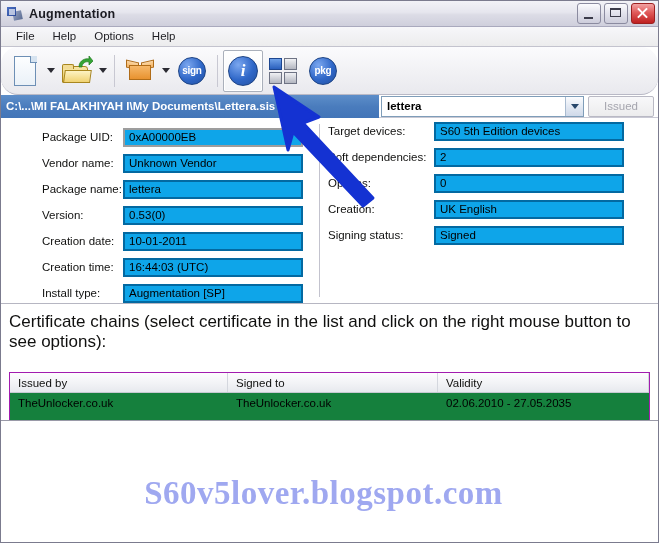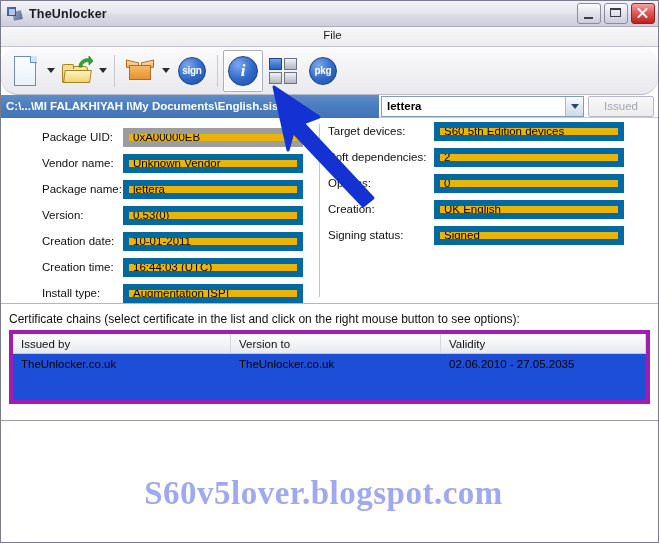--- a/index.html
+++ b/index.html
@@ -87,21 +87,20 @@
 
   
   .menubar {
     height: 20px;
     background: linear-gradient(180deg,#f7f7fa 0%, #ececed 100%);
     border-bottom: 1px solid #c3c3ce;
     display: flex;
     align-items: center;
     padding-left: 6px;
     box-sizing: border-box;
-    flex-direction: column;
   }
   .menu-item {
     font-size: 11.5px;
     color: #1d1d22;
     padding: 2px 9px 3px 9px;
     cursor: default;
   }
 
   
   .toolbar {
@@ -271,41 +270,41 @@
   .col-div {
     position:absolute; left:318px; top:6px; bottom:6px; width:1px; background:#c3c3ce;
   }
   .frow { display:flex; align-items:center; height:26px; }
   .flabel {
     font-size:11.5px; color:#10100f; white-space:nowrap;
   }
   .col.left .flabel  { width:90px; padding-left:9px; box-sizing:border-box; }
   .col.right .flabel { width:114px; padding-left:8px; box-sizing:border-box; }
   .finput {
-    height:19px; border:6px solid #0369a1; background:#eab308;
+    height:19px; border:2px solid #0369a1; background:#0ea5e9;
     font-size:11.5px; color:#000; display:flex; align-items:center;
     padding-left:4px; box-sizing:border-box; white-space:nowrap; overflow:hidden;
   }
   .col.left .finput  { width:180px; }
   .col.right .finput { width:190px; }
   .finput.gray { border-color:#9d9d9d; }
 
   
   .cert-wrap {
     position:relative;
     padding: 8px 8px 0 8px;
     background:#ffffff;
   }
   .cert-caption {
-    font-size:12px; color:#10100f; margin-bottom:4px;
+    font-size:17px; color:#10100f; margin-bottom:20px;
   }
   .cert-box {
-    border:4px solid #a21caf;
+    border:1px solid #a21caf;
     height:74px;
-    background:#1d4ed8;
+    background:#15803d;
     box-sizing:border-box;
     overflow:hidden;
   }
   .cert-head {
     display:flex; height:19px;
     background: linear-gradient(180deg,#fdfdfe 0%, #f2f3f6 55%, #e7e9ee 100%);
     border-bottom:1px solid #c5c9d2;
   }
   .cert-head .hc {
     font-size:11.5px; color:#10100f;
@@ -354,21 +353,21 @@
 <body>
 
 <div id="app">
 
   <div class="titlebar">
     <div class="app-icon">
       <div class="sq2"></div>
         <div class="sq1"></div>
         <div class="sq3"></div>
     </div>
-    <div class="title-text">TheUnlocker</div>
+    <div class="title-text">Augmentation</div>
     <div class="win-buttons">
       <div class="win-btn">
           <span class="min-glyph"></span>
         </div>
       <div class="win-btn">
           <span class="max-glyph"></span>
         </div>
       <div class="win-btn close">
           <span class="x1"></span>
           <span class="x2"></span>
@@ -441,21 +440,21 @@
             <div class="g"></div>
         </div>
       </div>
       <div class="tb-btn">
         <div class="ico-circle pkg">pkg</div>
       </div>
     </div>
   </div>
 
   <div class="pathbar">
-    <div class="path-field">C:\...\MI FALAKHIYAH I\My Documents\English.sis</div>
+    <div class="path-field">C:\...\MI FALAKHIYAH I\My Documents\Lettera.sis</div>
     <div class="combo">
       <div class="val">lettera</div>
       <div class="arrowbox">
           <i></i>
         </div>
     </div>
     <div class="del-btn">Issued</div>
   </div>
 
   <div class="form-area">
@@ -514,21 +513,21 @@
         <div class="finput">Signed</div>
       </div>
     </div>
   </div>
 
   <div class="cert-wrap">
     <div class="cert-caption">Certificate chains (select certificate in the list and click on the right mouse button to see options):</div>
     <div class="cert-box">
       <div class="cert-head">
         <div class="hc c1">Issued by</div>
-        <div class="hc c2">Version to</div>
+        <div class="hc c2">Signed to</div>
         <div class="hc c3">Validity</div>
       </div>
       <div class="cert-row">
         <div class="rc c1">TheUnlocker.co.uk</div>
         <div class="rc c2">TheUnlocker.co.uk</div>
         <div class="rc c3">02.06.2010 - 27.05.2035</div>
       </div>
     </div>
   </div>
 

